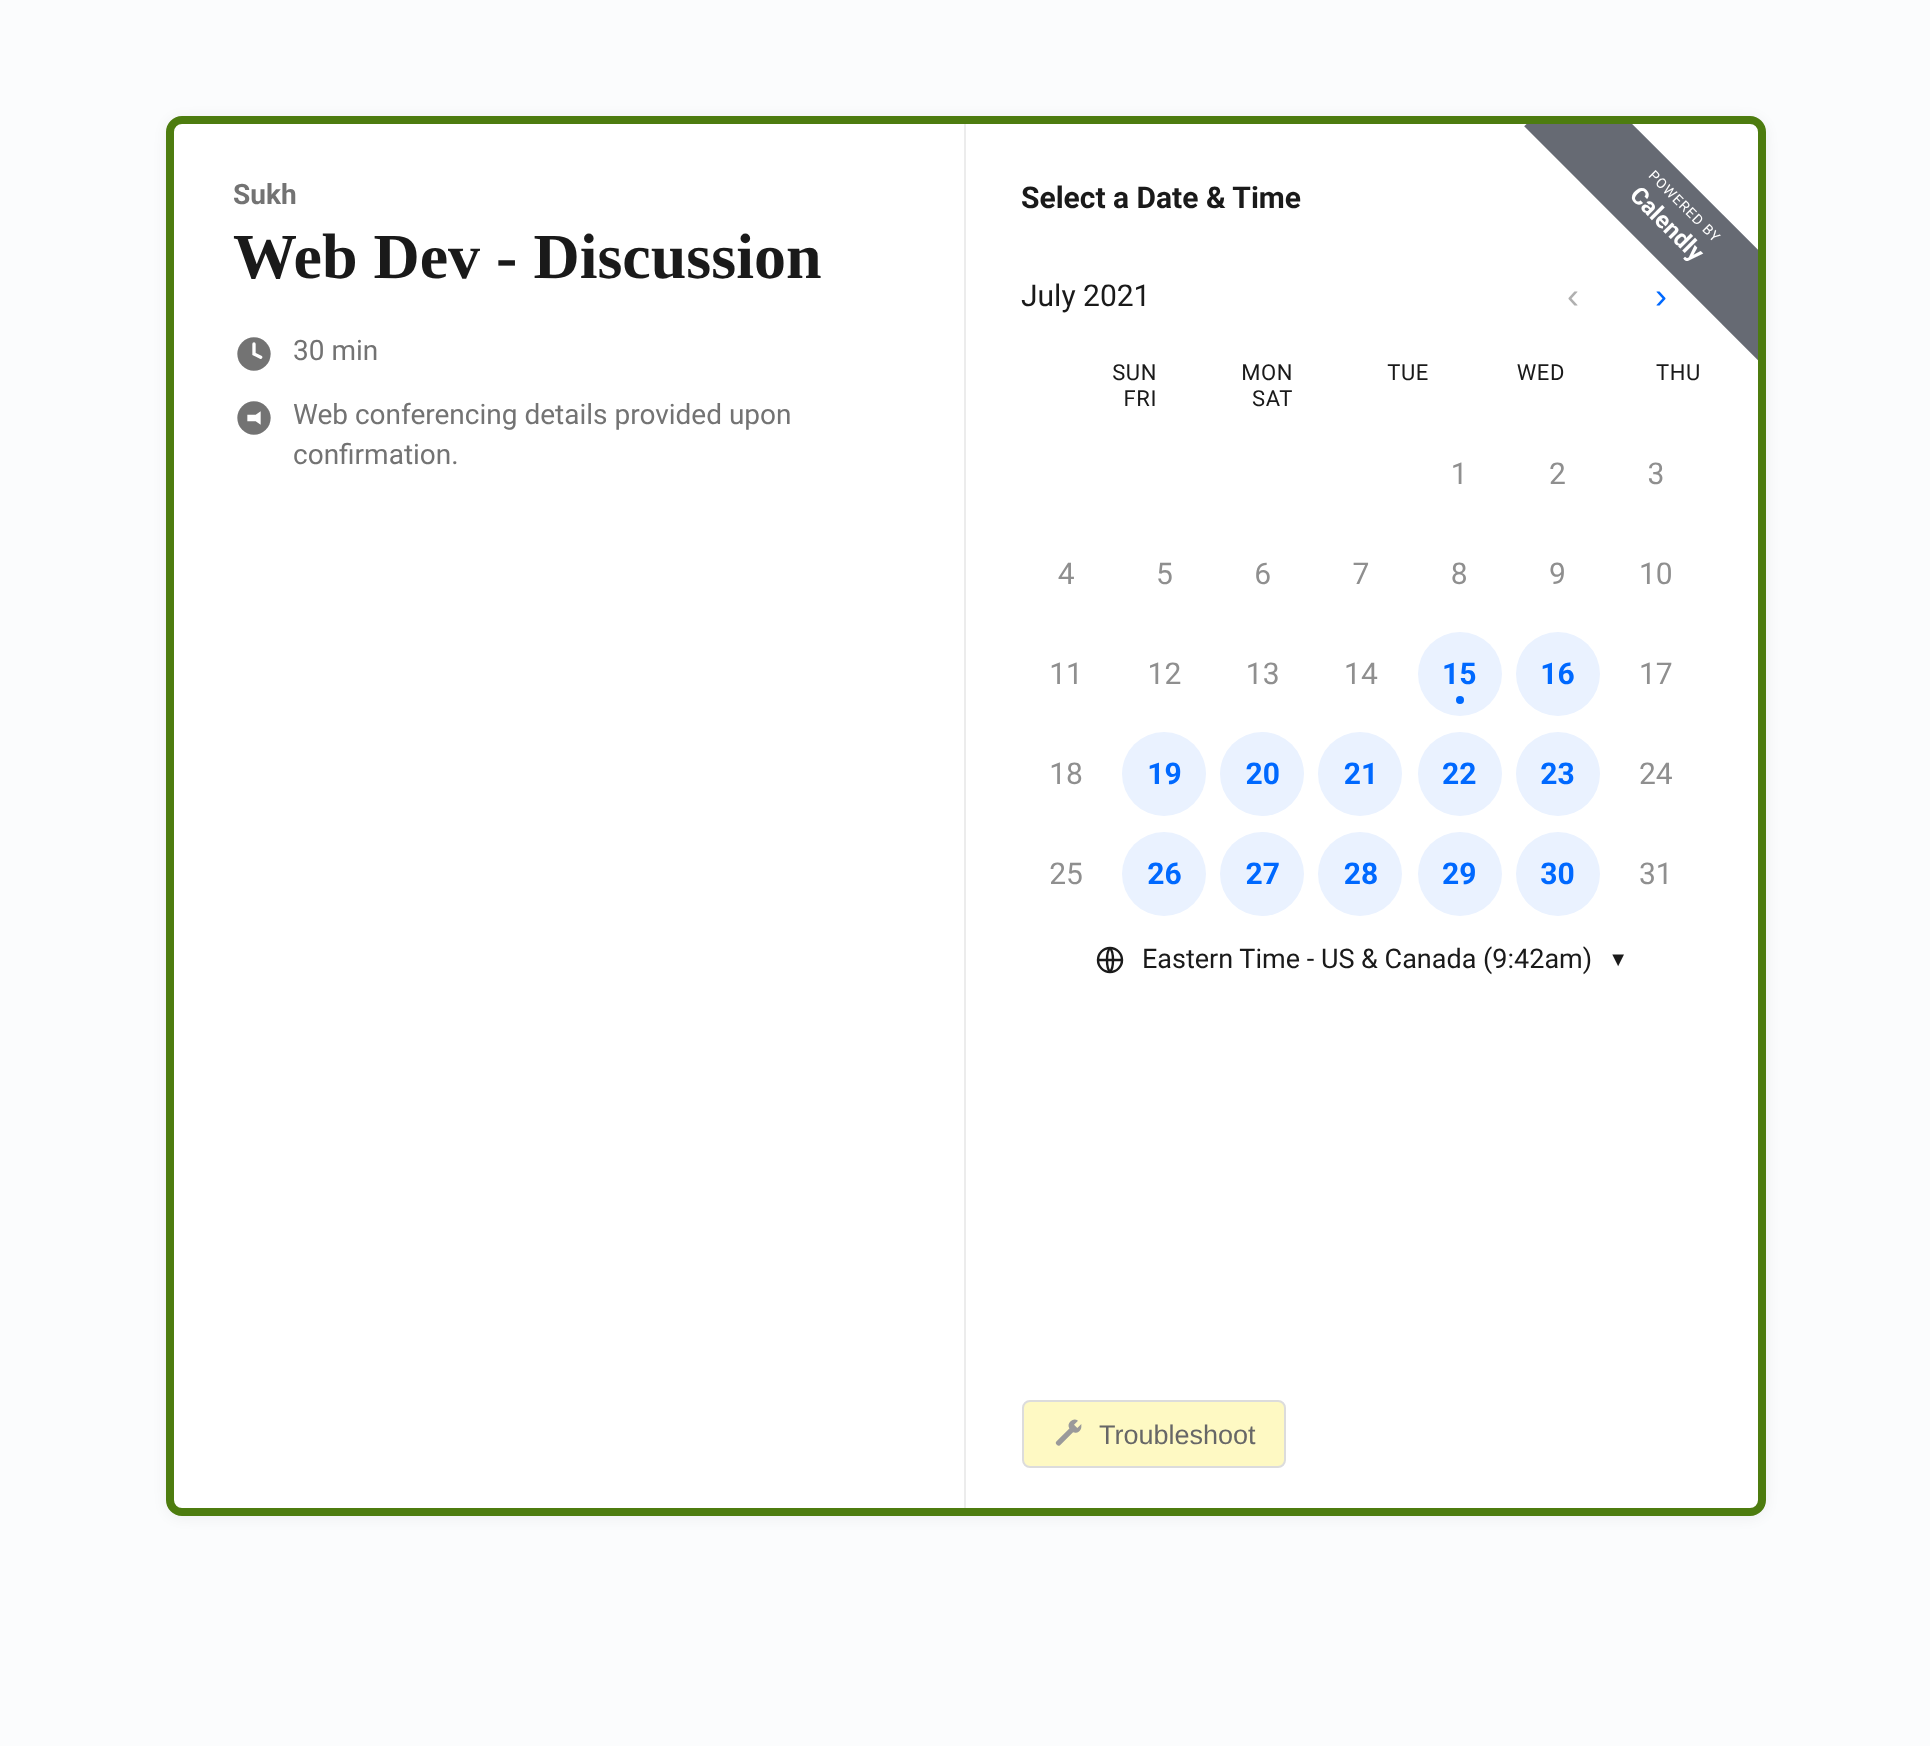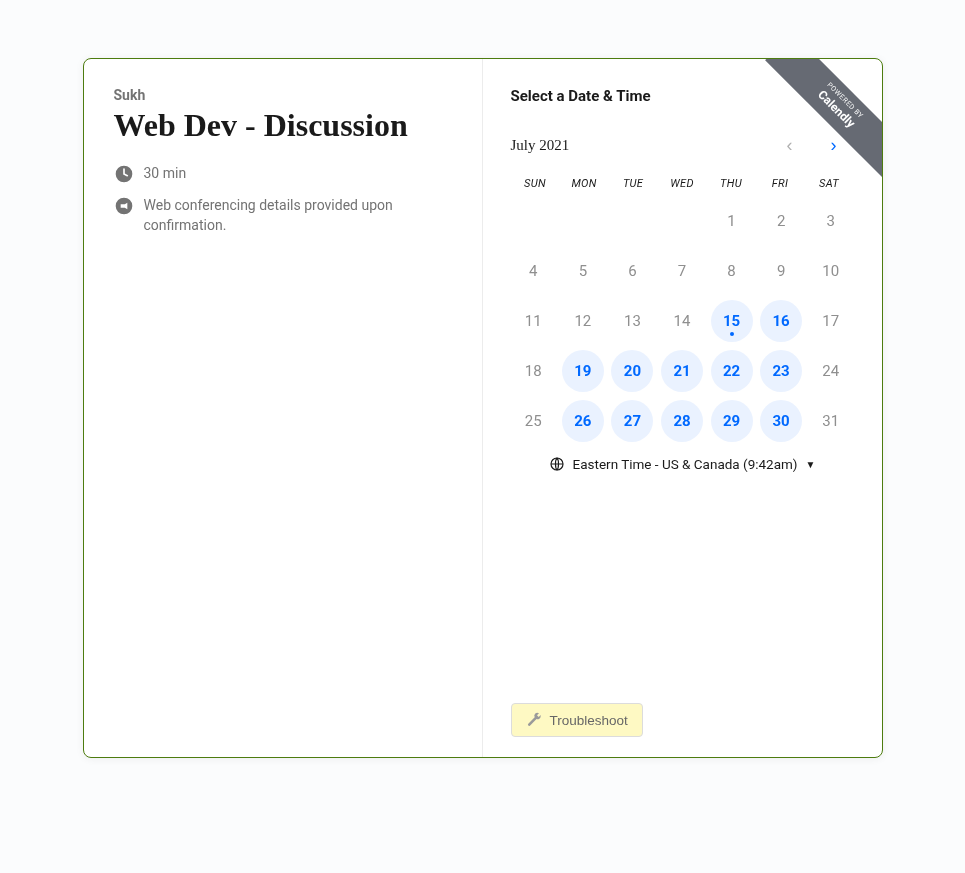--- a/index.html
+++ b/index.html
@@ -7,21 +7,21 @@
       font-family: -apple-system, BlinkMacSystemFont, "Segoe UI", Roboto, Helvetica, Arial, sans-serif;
       background: #fbfcfd;
       display: flex;
       justify-content: center;
       padding: 58px 20px;
       color: #1a1a1a;
     }
     .card {
       width: 800px;
       background: #fff;
-      border: 1px solid #4d7c0f;
+      border: 4px solid #4d7c0f;
       border-radius: 8px;
       box-shadow: 0 1px 8px rgba(0,0,0,0.06);
       display: flex;
       position: relative;
       overflow: hidden;
       min-height: 700px;
     }
     .left {
       width: 50%;
       padding: 28px 30px;
@@ -71,37 +71,36 @@
     .right-title {
       font-size: 15px;
       font-weight: 700;
       color: #1a1a1a;
       margin-bottom: 26px;
     }
     .month-row {
       display: flex; align-items: center; justify-content: space-between;
       margin-bottom: 18px;
     }
-    .month-label { font-size: 15px; color: #1a1a1a; font-family: Liberation Serif, serif; }
+    .month-label { font-size: 15px; color: #1a1a1a; }
     .nav-arrows { display: flex; gap: 16px; align-items: center; padding-right: 6px;}
     .arrow-btn {
       width: 28px; height: 28px; display:flex;align-items:center;justify-content:center;
       background:none;border:none;cursor:pointer;font-size:18px;
     }
     .arrow-prev { color: #b0b0b0; }
     .arrow-next { color: #0069ff; }
     .dow-row {
       display: grid;
-      grid-template-columns: repeat(7, 1fr);
-      text-align: center;
+      grid-template-columns: repeat(5, 1fr);
+      text-align: right;
       font-size: 11px;
       color: #1a1a1a;
       letter-spacing: 0.3px;
       margin-bottom: 10px;
-      font-style: italic;
     }
     .dates-grid {
       display: grid;
       grid-template-columns: repeat(7, 1fr);
       gap: 8px 4px;
       justify-items: center;
     }
     .date-cell {
       width: 42px; height: 42px;
       display:flex;align-items:center;justify-content:center;

